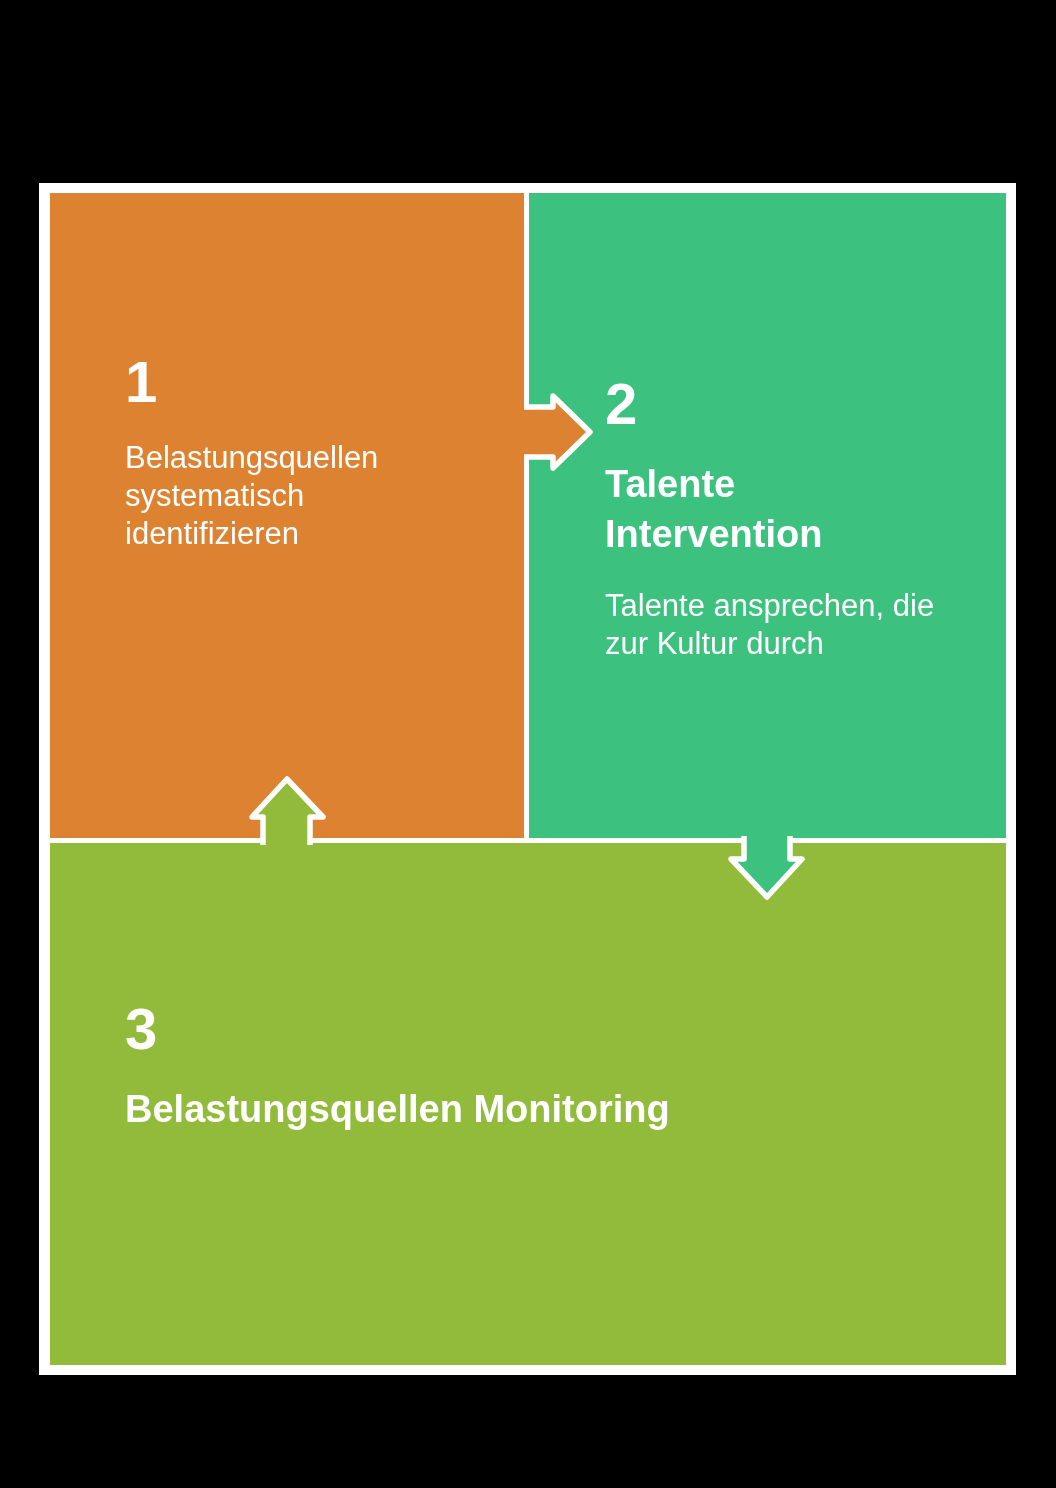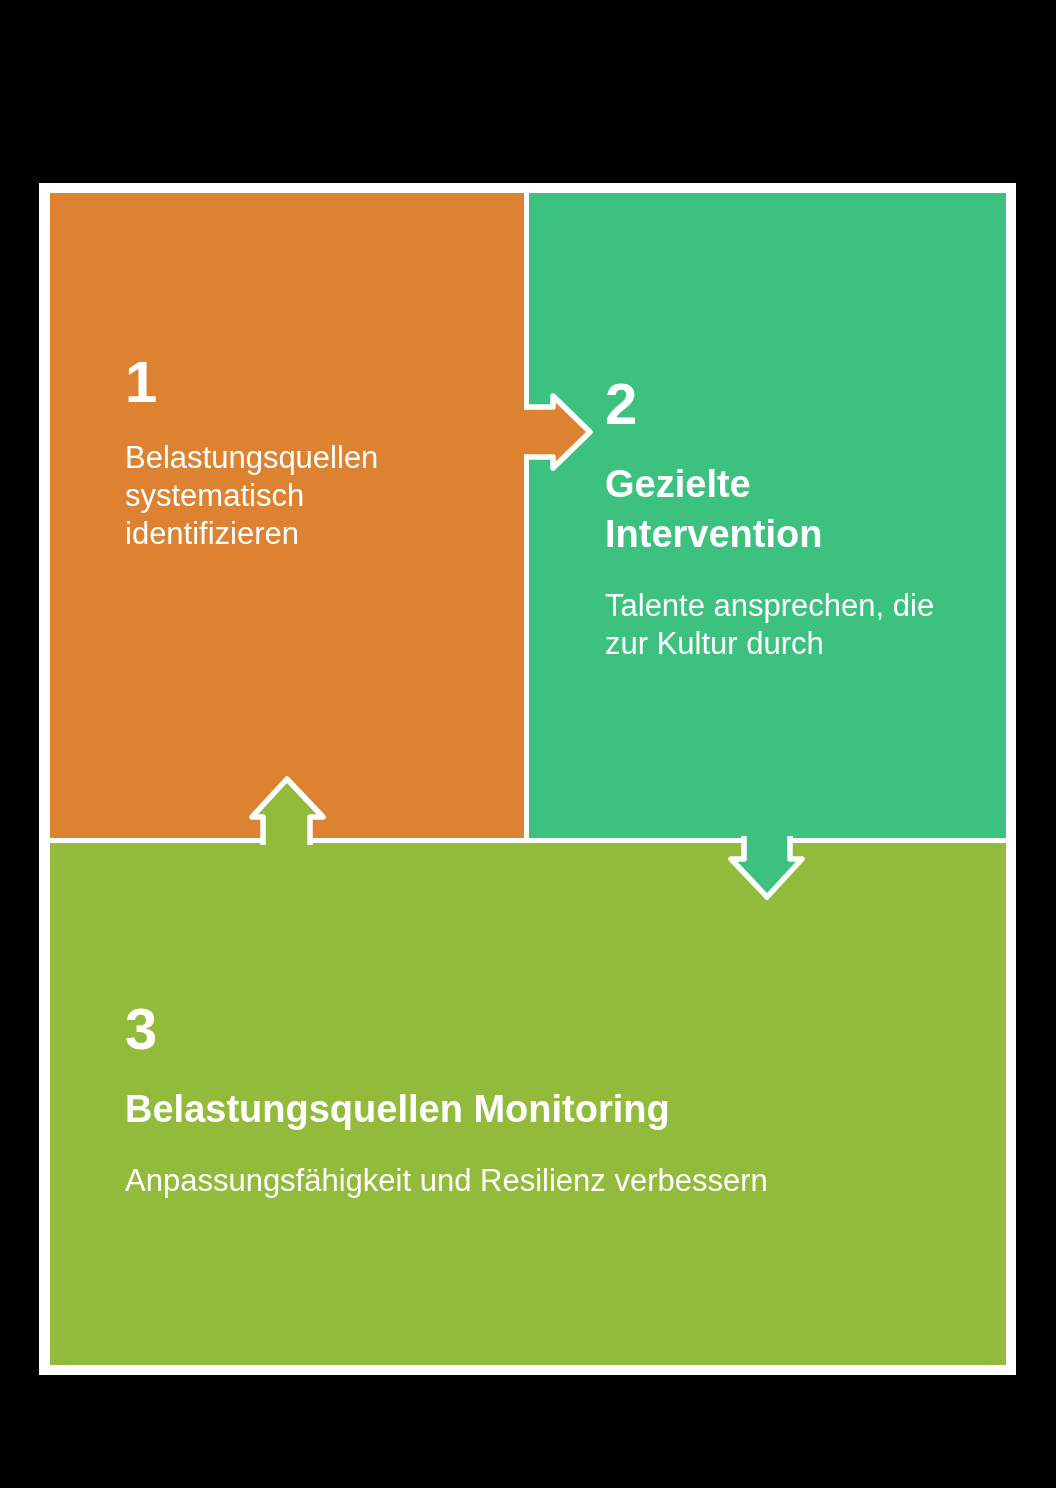--- a/index.html
+++ b/index.html
@@ -99,30 +99,29 @@
 
     <div class="block block-1">
       <div class="step-number">1</div>
       <div class="step-desc">Belastungsquellen
 systematisch
 identifizieren</div>
     </div>
 
     <div class="block block-2">
       <div class="step-number">2</div>
-      <div class="step-title">Gezielte
+      <div class="step-title">Talente
 Intervention</div>
       <div class="step-desc">Talente ansprechen, die
 zur Kultur durch</div>
     </div>
 
     <div class="block block-3">
       <div class="step-number">3</div>
       <div class="step-title">Belastungsquellen Monitoring</div>
-      <div class="step-desc">Anpassungsfähigkeit und Resilienz verbessern</div>
     </div>
 
     <svg class="arrow arrow-right" width="76" height="84" viewBox="0 0 76 84" aria-hidden="true">
       <polygon class="fill-1" points="0,16 34,16 34,5 71,41 34,77 34,66 0,66"></polygon>
       <path class="outline" d="M 5,16 H 34 V 5 L 71,41 L 34,77 V 66 H 5"></path>
     </svg>
 
     <svg class="arrow arrow-up" width="82" height="80" viewBox="0 0 82 80" aria-hidden="true">
       <polygon class="fill-3" points="16,80 16,44 5,44 40,6 76,44 63,44 63,80"></polygon>
       <path class="outline" d="M 16,72 V 44 H 5 L 40,6 L 76,44 H 63 V 72"></path>

